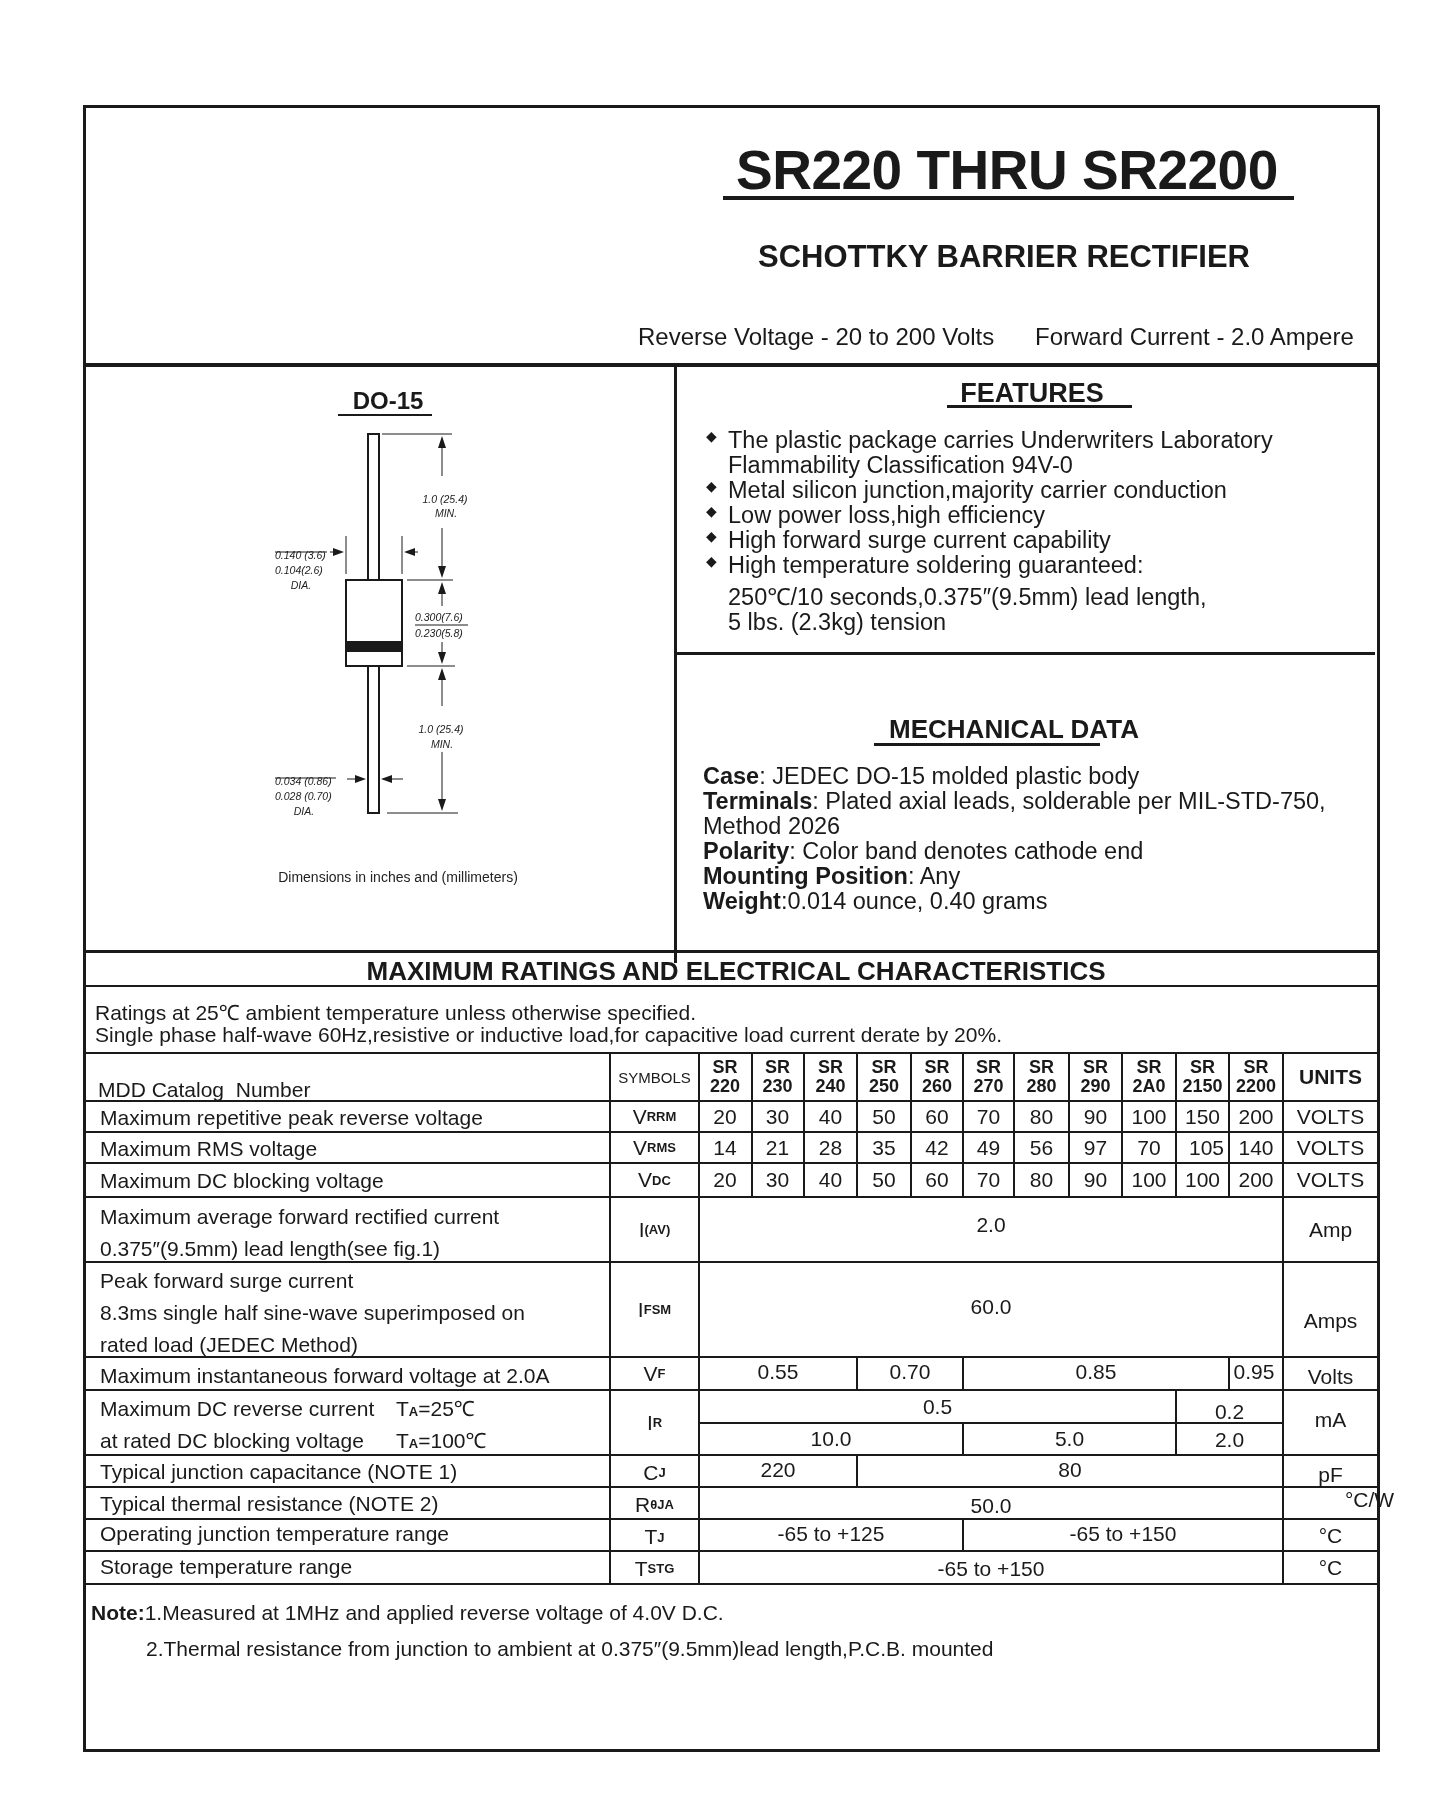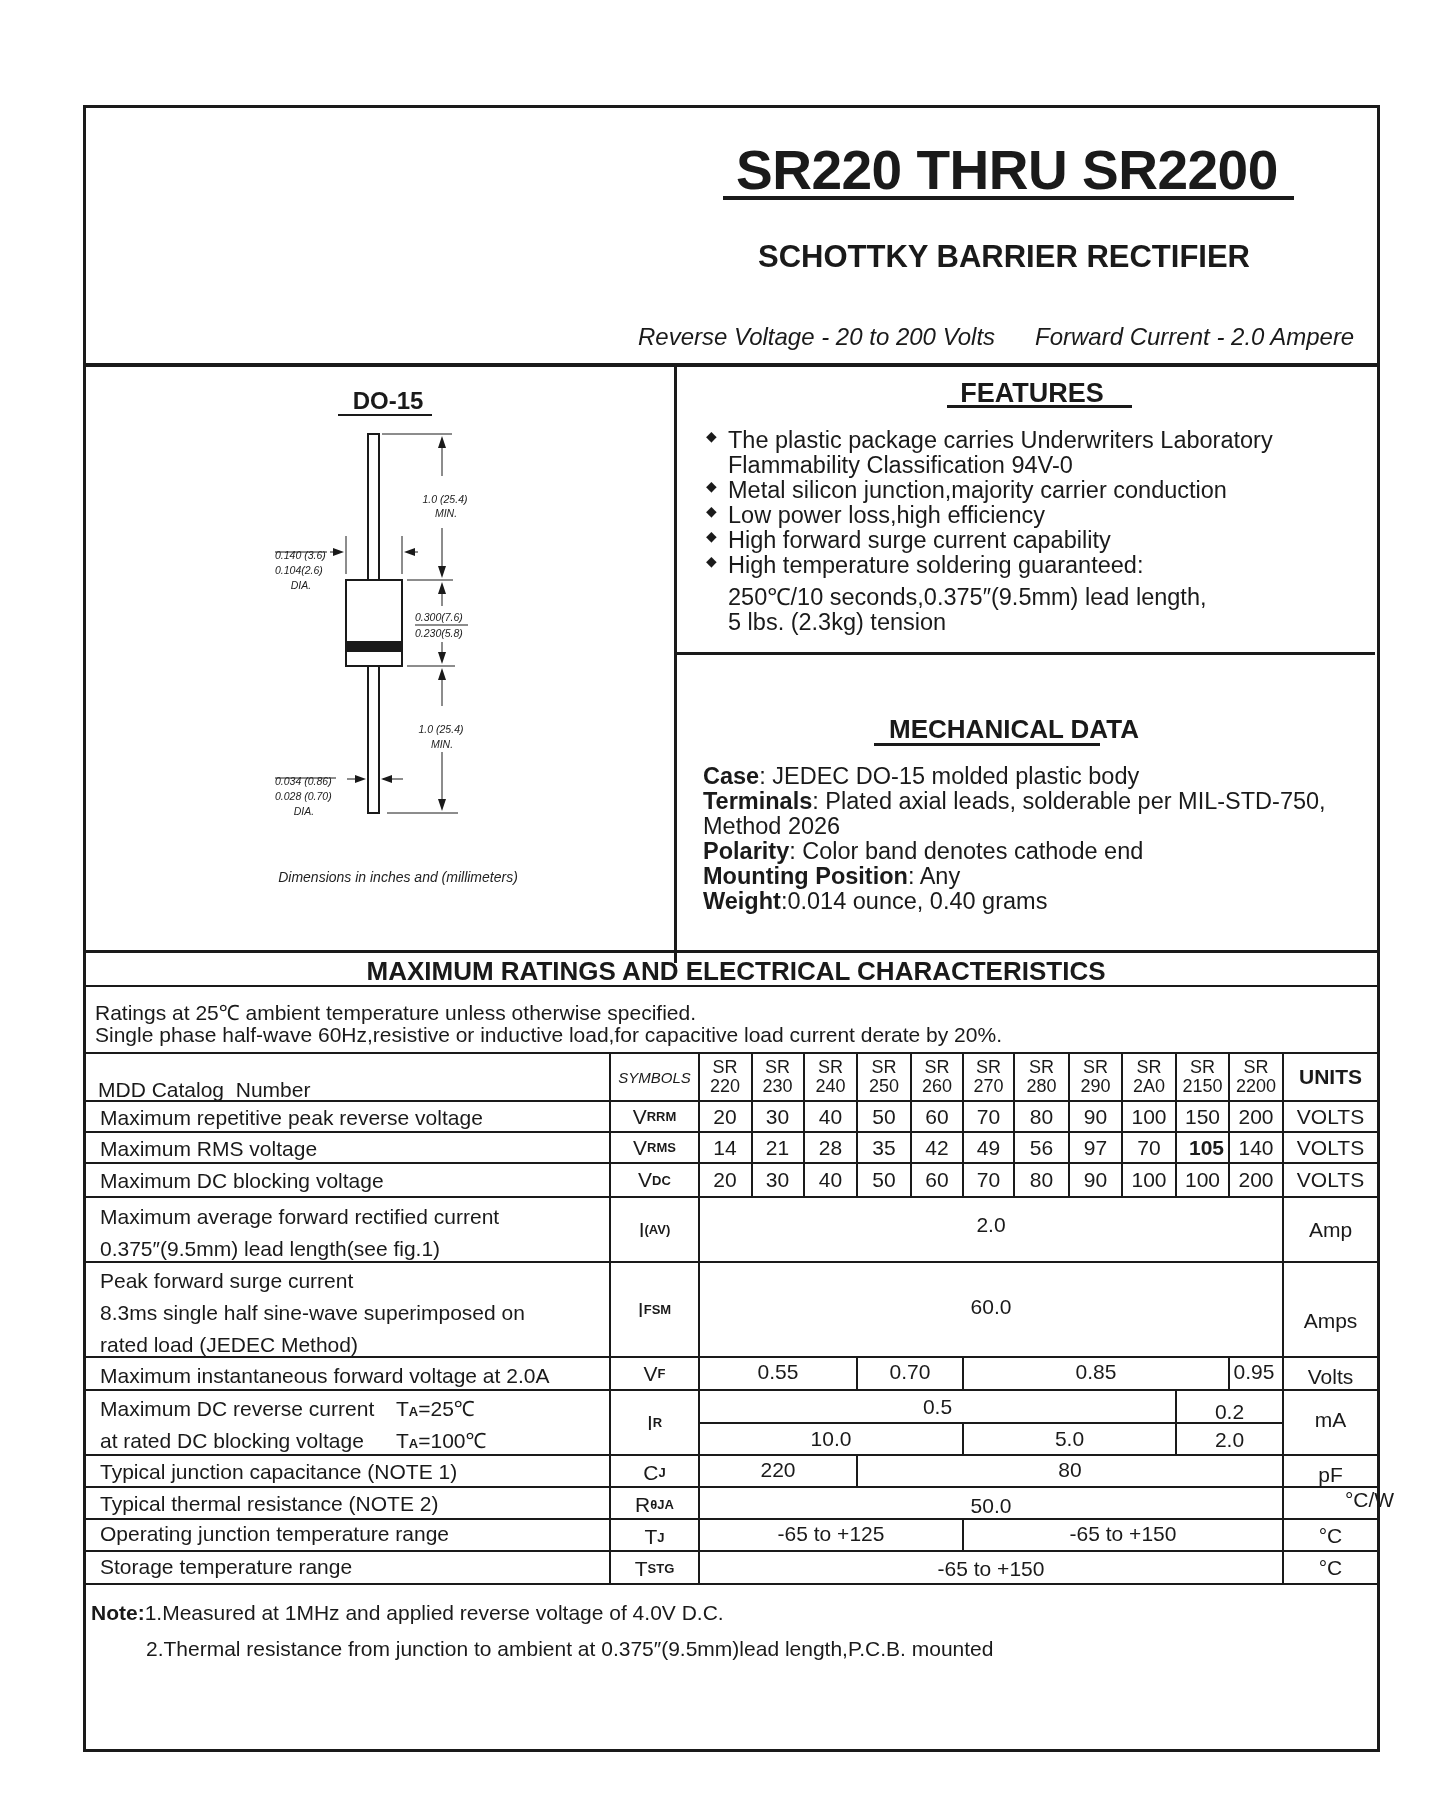--- a/index.html
+++ b/index.html
@@ -4,25 +4,25 @@
 <style>
   html, body { margin:0; padding:0; background:#ffffff; }
   body { width:1447px; height:1808px; position:relative; overflow:hidden;
          font-family:"Liberation Sans", sans-serif; color:#1a1a1a; }
   .abs { position:absolute; }
   .hl { position:absolute; background:#1a1a1a; height:2px; }
   .vl { position:absolute; background:#1a1a1a; width:2px; }
   .txt { position:absolute; white-space:nowrap; line-height:1; }
   .c { transform:translateX(-50%); text-align:center; }
   .b { font-weight:bold; }
-  .i { font-style:italic; }
+  .i { }
   .cell { position:absolute; display:flex; align-items:center; justify-content:center;
           font-size:21px; white-space:nowrap; }
   .sub { font-size:13px; font-weight:bold; vertical-align:-3px; }
-  .hdrsr { font-size:18px; font-weight:normal; line-height:19px; text-align:center; }
+  .hdrsr { font-size:18px; font-weight:bold; line-height:19px; text-align:center; }
   .dimt { font-size:10.5px; font-style:italic; color:#222; }
   .lbl { position:absolute; left:100px; font-size:21px; white-space:nowrap; line-height:1; }
 </style>
 </head>
 <body>
 
 <div class="abs" style="left:83px; top:105px; width:1291px; height:1641px; border:3px solid #1a1a1a;"></div>
 
 <div class="txt b" style="left:736px; top:143px; font-size:55px; letter-spacing:-0.5px;">SR220 THRU SR2200</div>
 <div class="abs" style="left:723px; top:196px; width:571px; height:4px; background:#1a1a1a;"></div>
@@ -306,21 +306,21 @@
   <div>
     <div class="cell" style="left:699px; top:1132px; width:52px; height:31px;">14</div>
     <div class="cell" style="left:751px; top:1132px; width:53px; height:31px;">21</div>
     <div class="cell" style="left:804px; top:1132px; width:53px; height:31px;">28</div>
     <div class="cell" style="left:857px; top:1132px; width:54px; height:31px;">35</div>
     <div class="cell" style="left:911px; top:1132px; width:52px; height:31px;">42</div>
     <div class="cell" style="left:963px; top:1132px; width:51px; height:31px;">49</div>
     <div class="cell" style="left:1014px; top:1132px; width:55px; height:31px;">56</div>
     <div class="cell" style="left:1069px; top:1132px; width:53px; height:31px;">97</div>
     <div class="cell" style="left:1122px; top:1132px; width:54px; height:31px;">70</div>
-    <div class="cell" style="left:1176px; top:1132px; width:61px; height:31px;font-weight:bold;">105</div>
+    <div class="cell" style="left:1176px; top:1132px; width:61px; height:31px;">105</div>
     <div class="cell" style="left:1229px; top:1132px; width:54px; height:31px;">140</div>
   </div>
   <div class="cell" style="left:1283px; top:1132px; width:95px; height:31px;">VOLTS</div>
 
   <div class="lbl" style="top:1170px;">Maximum DC blocking voltage</div>
   <div class="cell" style="left:610px; top:1163px; width:89px; height:34px;">
     <span>V</span>
       <span class="sub">DC</span>
     </div>
   <div>

